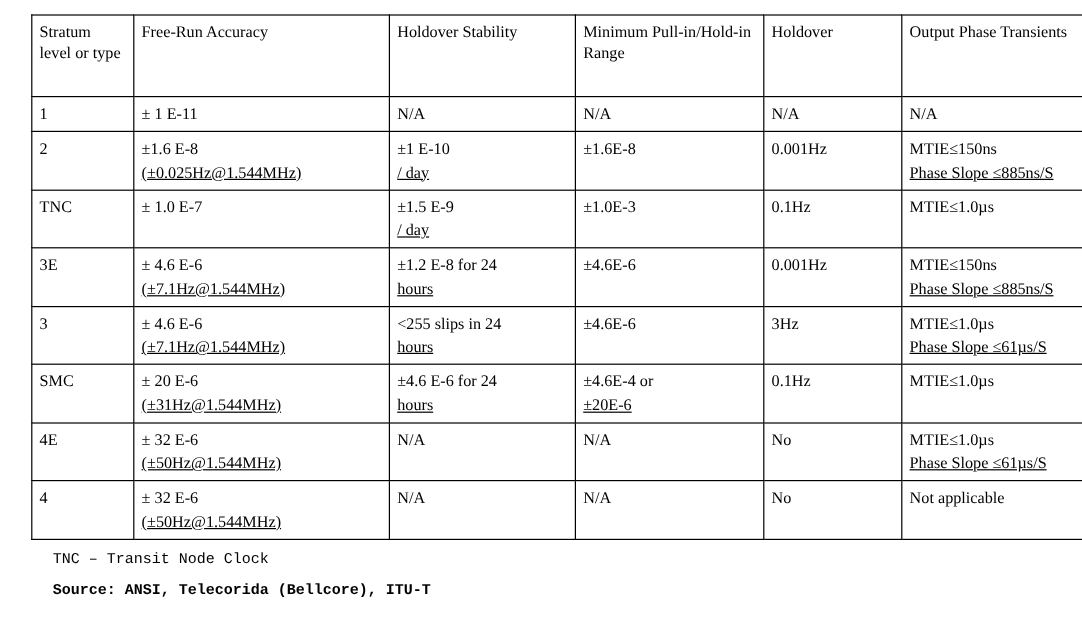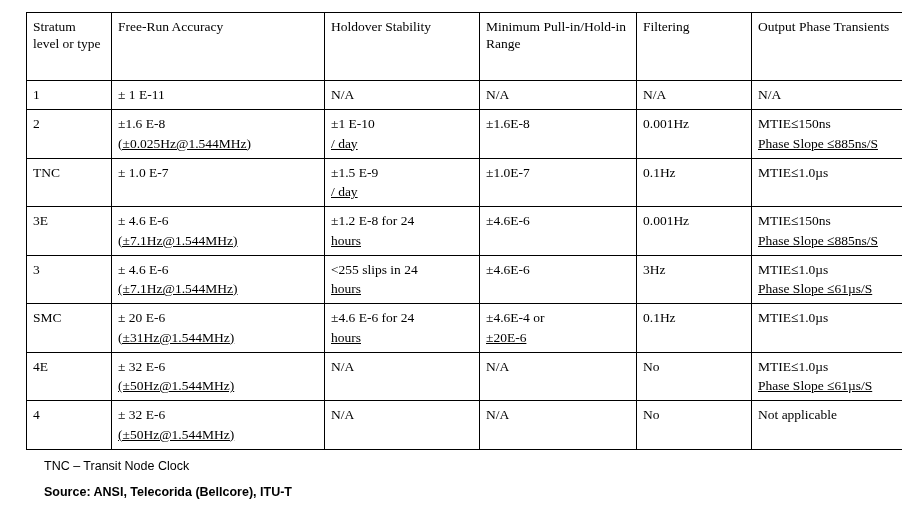--- a/index.html
+++ b/index.html
@@ -49,39 +49,40 @@
   .cell-line + .cell-line { margin-top: 2px; text-decoration: underline; }
 
   .notes {
     margin: 10px 0 0 18px;
     font-family: "Liberation Sans", sans-serif;
     font-size: 12.5px;
     line-height: 1.1;
   }
   .notes .note {
     margin: 0 0 12px 0;
+    font-family: Liberation Mono, monospace;
   }
   .notes .note.source {
     font-weight: bold;
     margin-bottom: 0;
   }
 </style>
 </head>
 <body>
 
 <div class="page">
 
   <table class="spec">
     <thead>
       <tr>
         <th class="col-level">Stratum level or type</th>
         <th class="col-freerun">Free-Run Accuracy</th>
         <th class="col-holdover">Holdover Stability</th>
         <th class="col-pullin">Minimum Pull-in/Hold-in Range</th>
-        <th class="col-filter">Filtering</th>
+        <th class="col-filter">Holdover</th>
         <th class="col-phase">Output Phase Transients</th>
       </tr>
     </thead>
     <tbody>
 
       <tr>
         <td>
             <span class="cell-line">1</span>
           </td>
         <td>
@@ -130,21 +131,21 @@
             <span class="cell-line">TNC</span>
           </td>
         <td>
             <span class="cell-line">± 1.0 E-7</span>
           </td>
         <td>
             <span class="cell-line">±1.5 E-9</span>
             <span class="cell-line"> / day</span>
           </td>
         <td>
-            <span class="cell-line">±1.0E-7</span>
+            <span class="cell-line">±1.0E-3</span>
           </td>
         <td>
             <span class="cell-line">0.1Hz</span>
           </td>
         <td>
             <span class="cell-line">MTIE≤1.0µs</span>
           </td>
       </tr>
 
       <tr>

